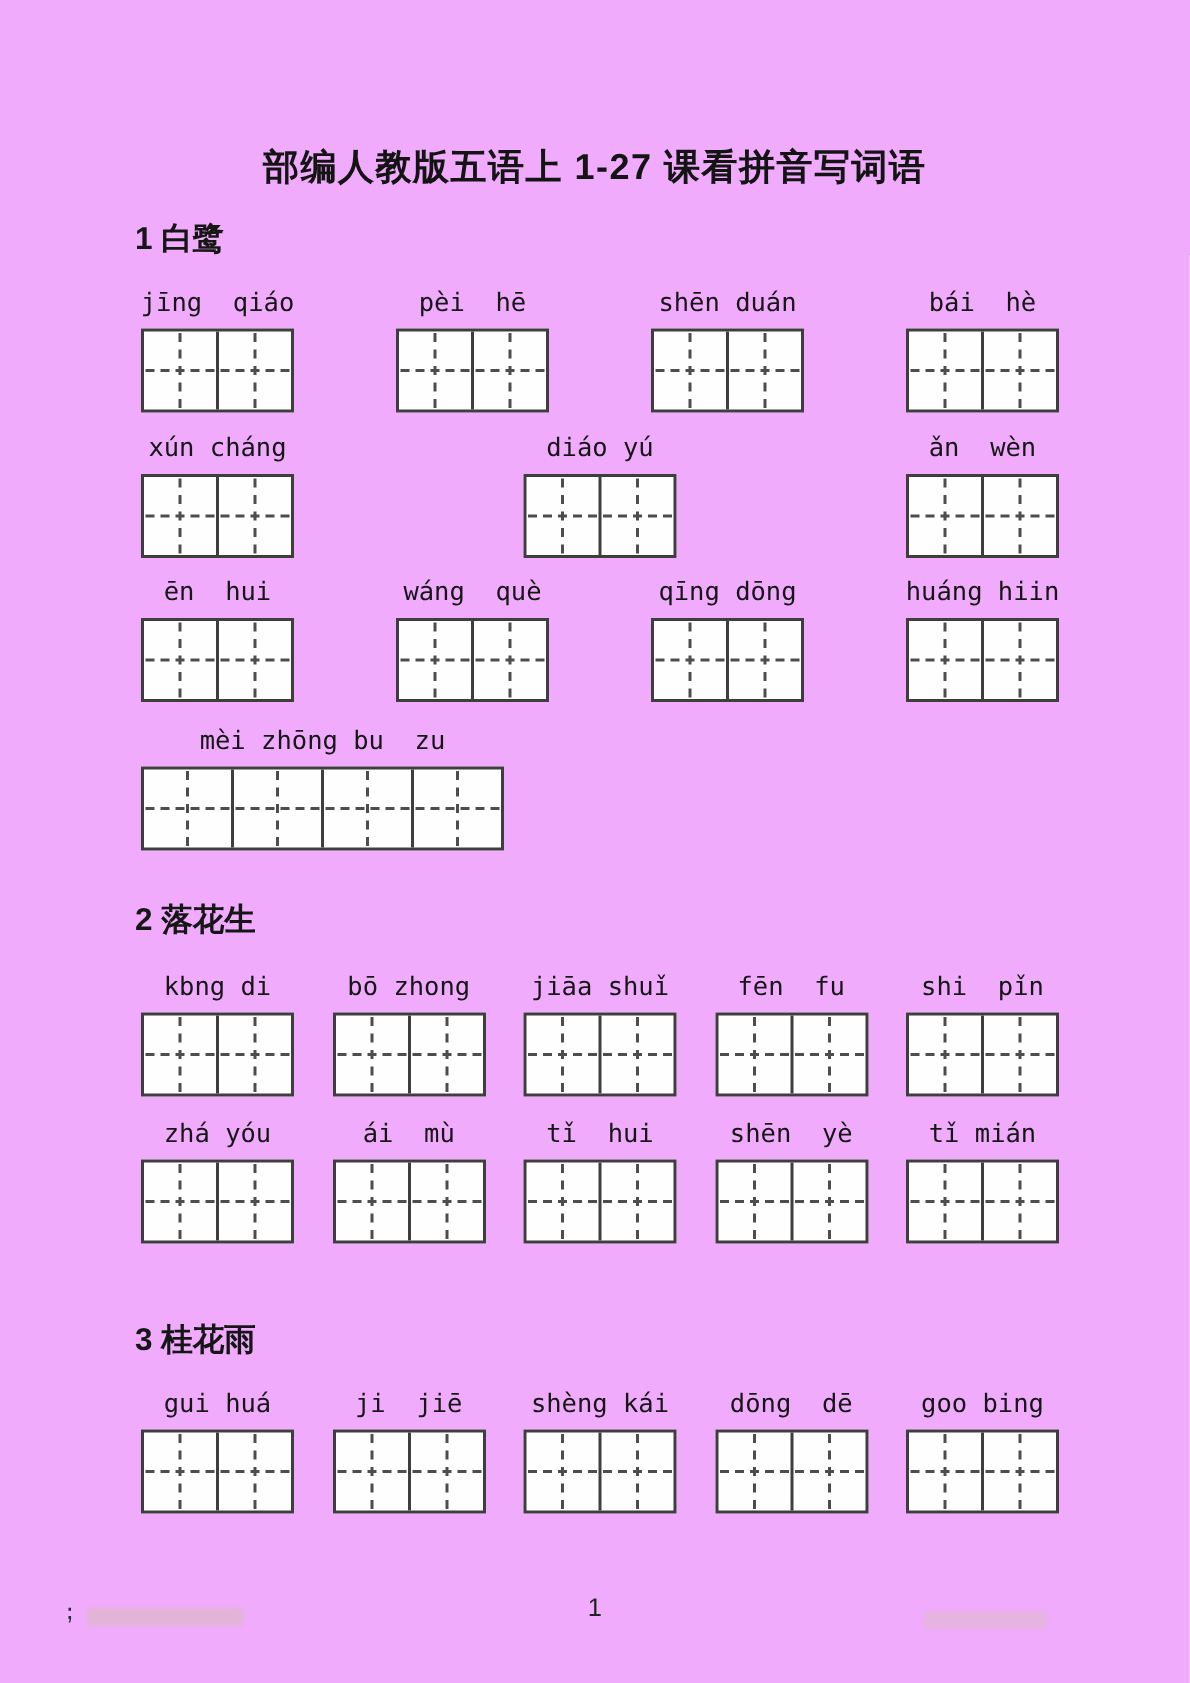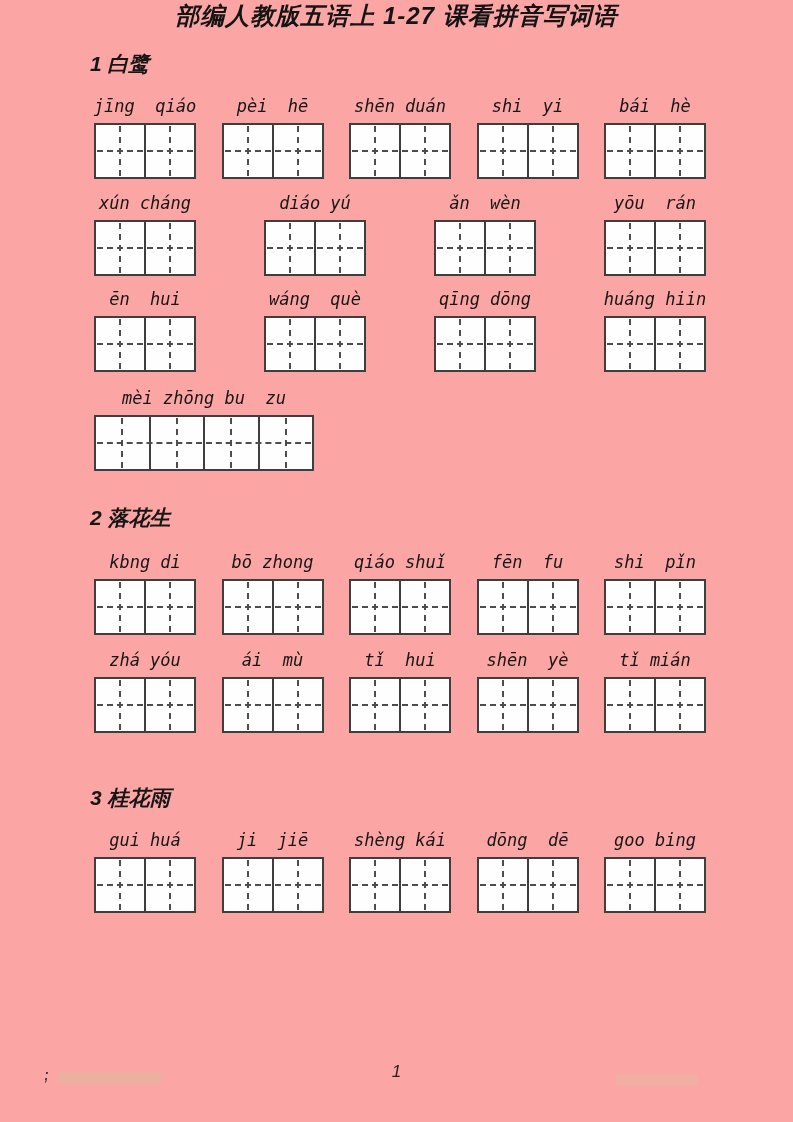--- a/index.html
+++ b/index.html
@@ -1,25 +1,25 @@
 <!DOCTYPE html>
 <html><head>
 <meta charset="utf-8">
 <style>
   html,body{margin:0;padding:0;background:#e8e8e8;}
   .page{
     position:relative;
     width:793px;height:1122px;
     margin:0 auto;
-    background:#fca5a5;
+    background:#f0abfc;
     box-sizing:border-box;
+    padding-top:96px;
     font-family:"Liberation Sans", sans-serif;
     color:#1b1b1b;
     overflow:hidden;
-    font-style:italic;
   }
   .title{
     text-align:center;
     font-size:24px;
     font-weight:bold;
     line-height:32px;
     letter-spacing:1px;
     color:#141414;
   }
   .sections{ margin-left:94px; width:612px; }
@@ -45,21 +45,21 @@
   .sec1 .word-row:nth-of-type(5){ margin-top:14px; }
   .sec2 .word-row:nth-of-type(2){ margin-top:18px; }
   .sec2 .word-row:nth-of-type(3){ margin-top:13px; }
   .sec3 .word-row:nth-of-type(2){ margin-top:16px; }
   .group{
     display:flex;
     flex-direction:column;
     align-items:center;
   }
   .group-2{ width:102px; }
-  .group-4{ width:220px; }
+  .group-4{ width:242px; }
   .pinyin{
     font-family:"DejaVu Sans Mono", monospace;
     font-size:17px;
     line-height:24px;
     height:24px;
     white-space:pre;
     color:#161616;
   }
   .grid{
     margin-top:5px;
@@ -142,27 +142,20 @@
             </div>
           </div>
           <div class="group group-2">
             <div class="pinyin">shēn duán</div>
             <div class="grid">
               <div class="cell"></div>
               <div class="cell"></div>
             </div>
           </div>
           <div class="group group-2">
-            <div class="pinyin">shi  yi</div>
-            <div class="grid">
-              <div class="cell"></div>
-              <div class="cell"></div>
-            </div>
-          </div>
-          <div class="group group-2">
             <div class="pinyin">bái  hè</div>
             <div class="grid">
               <div class="cell"></div>
               <div class="cell"></div>
             </div>
           </div>
         </div>
         <div class="word-row">
           <div class="group group-2">
             <div class="pinyin">xún cháng</div>
@@ -173,27 +166,20 @@
           </div>
           <div class="group group-2">
             <div class="pinyin">diáo yú</div>
             <div class="grid">
               <div class="cell"></div>
               <div class="cell"></div>
             </div>
           </div>
           <div class="group group-2">
             <div class="pinyin">ǎn  wèn</div>
-            <div class="grid">
-              <div class="cell"></div>
-              <div class="cell"></div>
-            </div>
-          </div>
-          <div class="group group-2">
-            <div class="pinyin">yōu  rán</div>
             <div class="grid">
               <div class="cell"></div>
               <div class="cell"></div>
             </div>
           </div>
         </div>
         <div class="word-row">
           <div class="group group-2">
             <div class="pinyin">ēn  hui</div>
             <div class="grid">
@@ -246,21 +232,21 @@
             </div>
           </div>
           <div class="group group-2">
             <div class="pinyin">bō zhong</div>
             <div class="grid">
               <div class="cell"></div>
               <div class="cell"></div>
             </div>
           </div>
           <div class="group group-2">
-            <div class="pinyin">qiáo shuǐ</div>
+            <div class="pinyin">jiāa shuǐ</div>
             <div class="grid">
               <div class="cell"></div>
               <div class="cell"></div>
             </div>
           </div>
           <div class="group group-2">
             <div class="pinyin">fēn  fu</div>
             <div class="grid">
               <div class="cell"></div>
               <div class="cell"></div>

